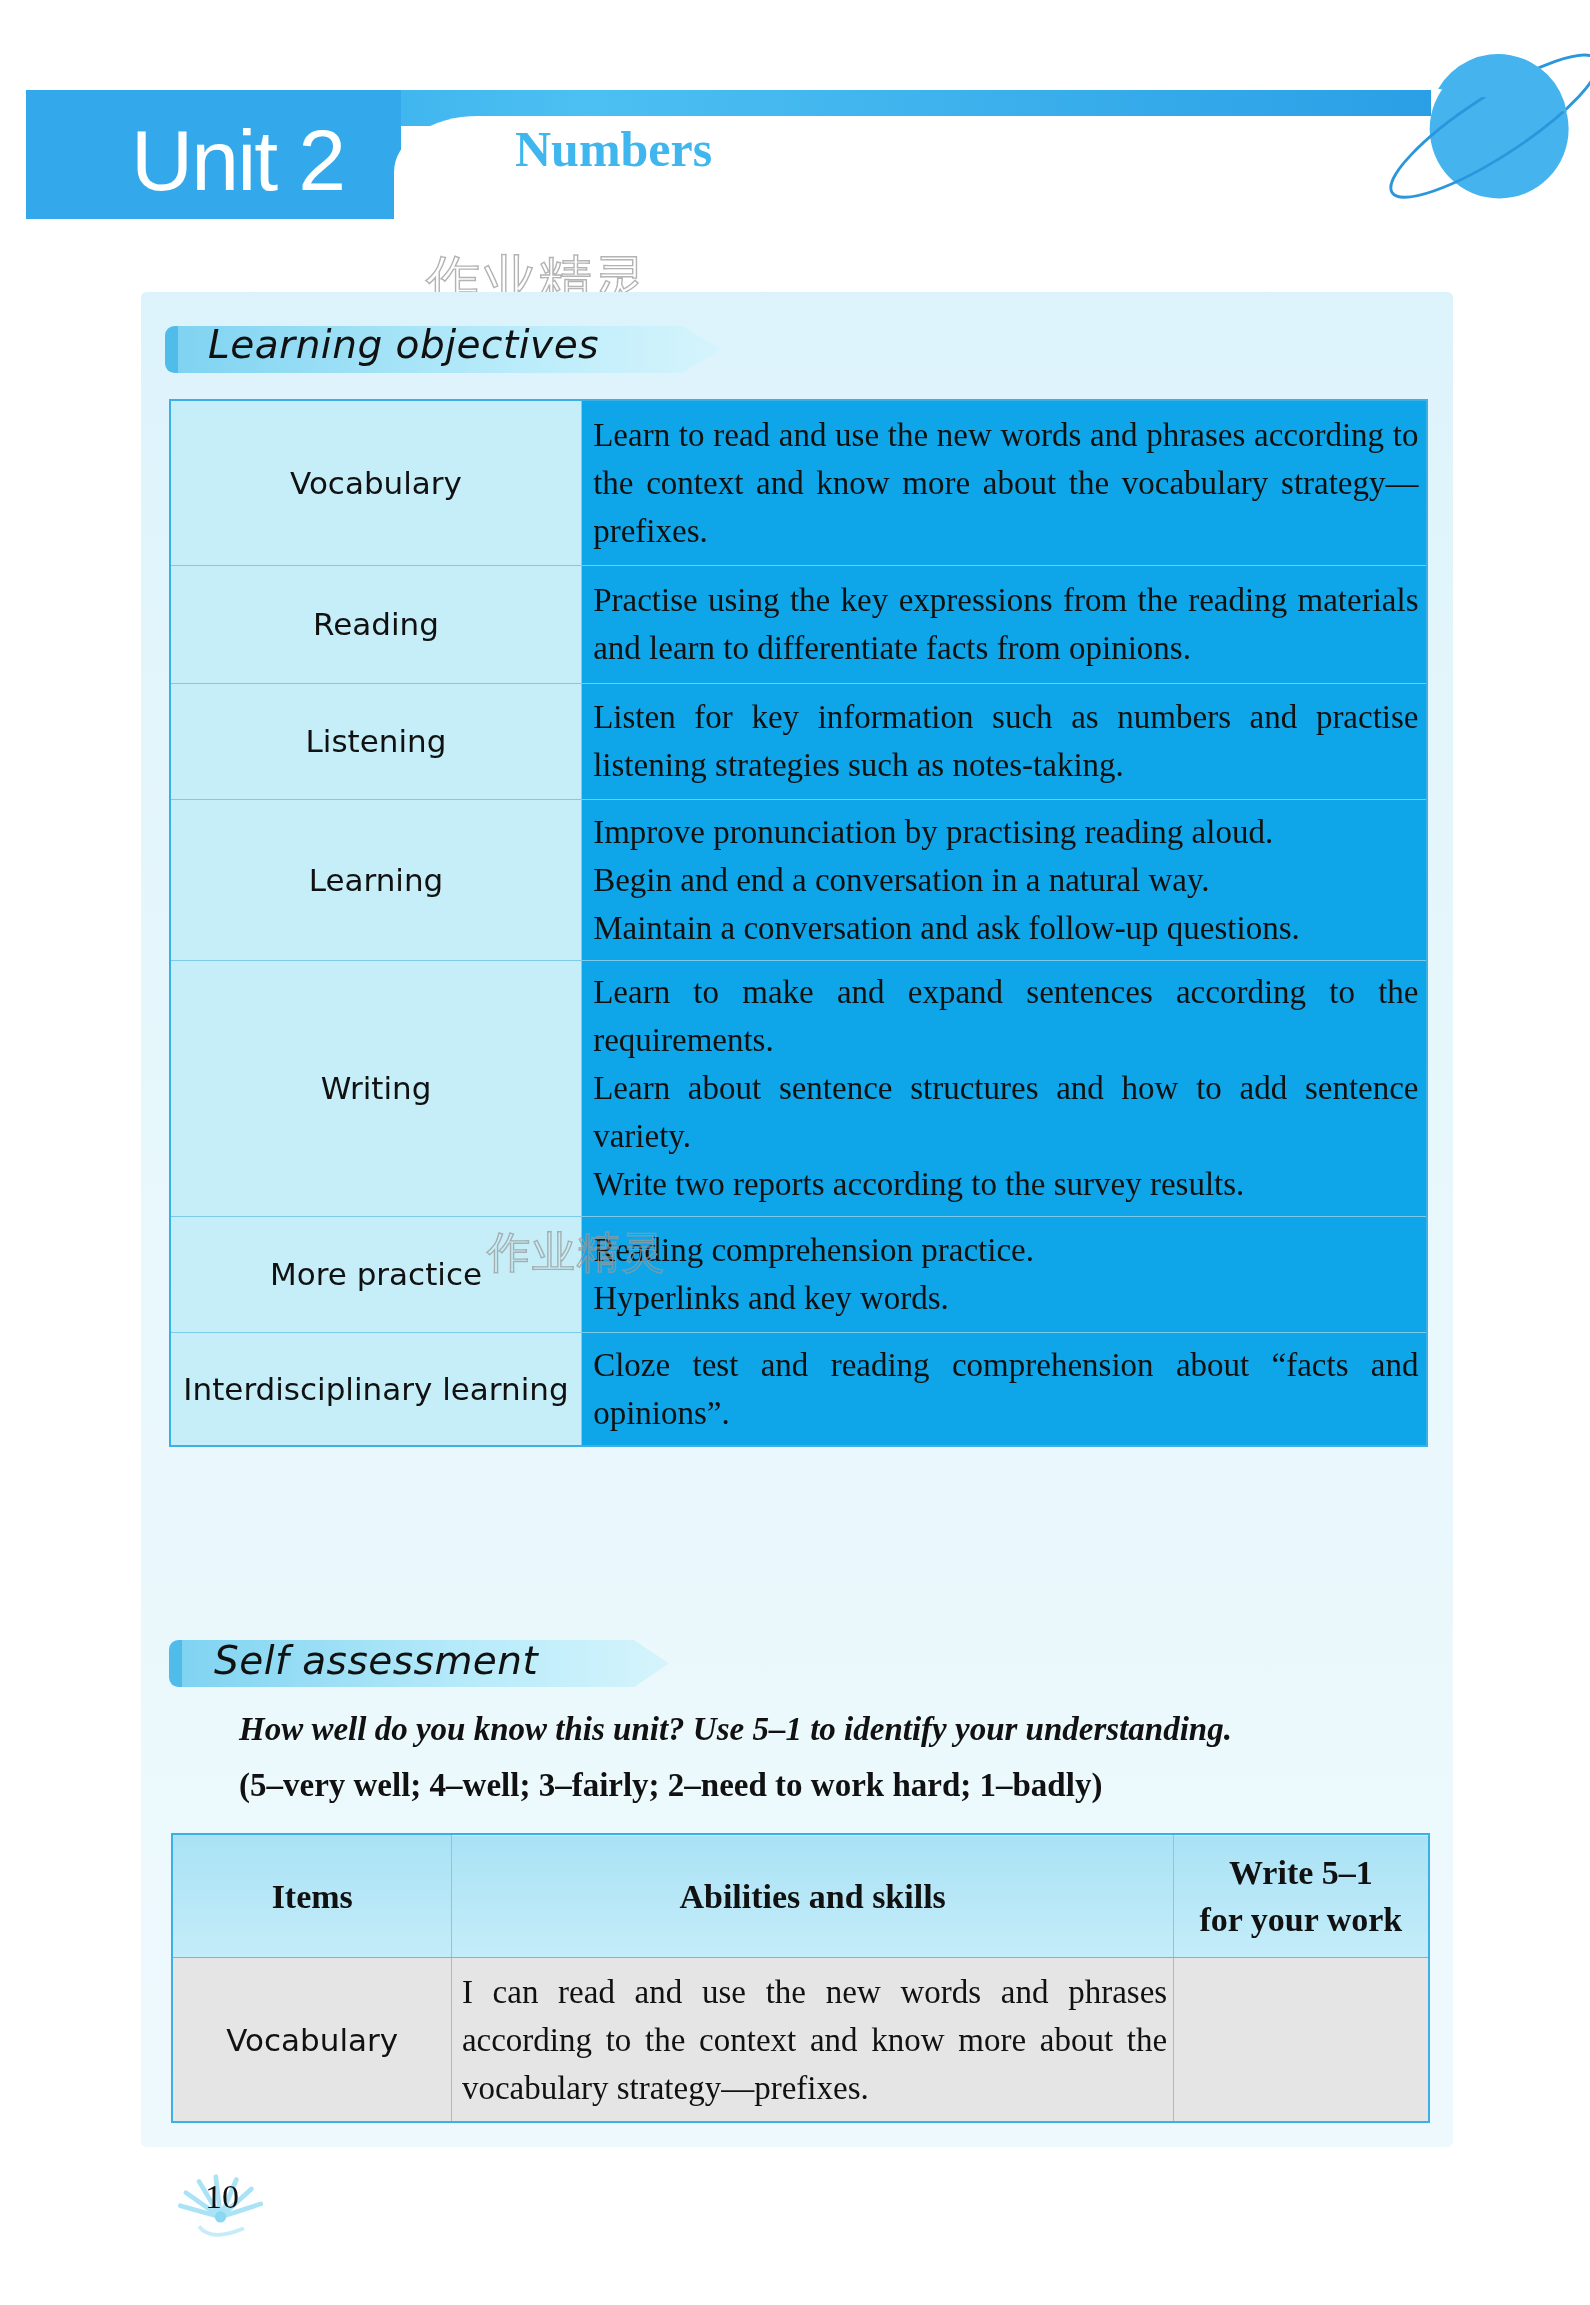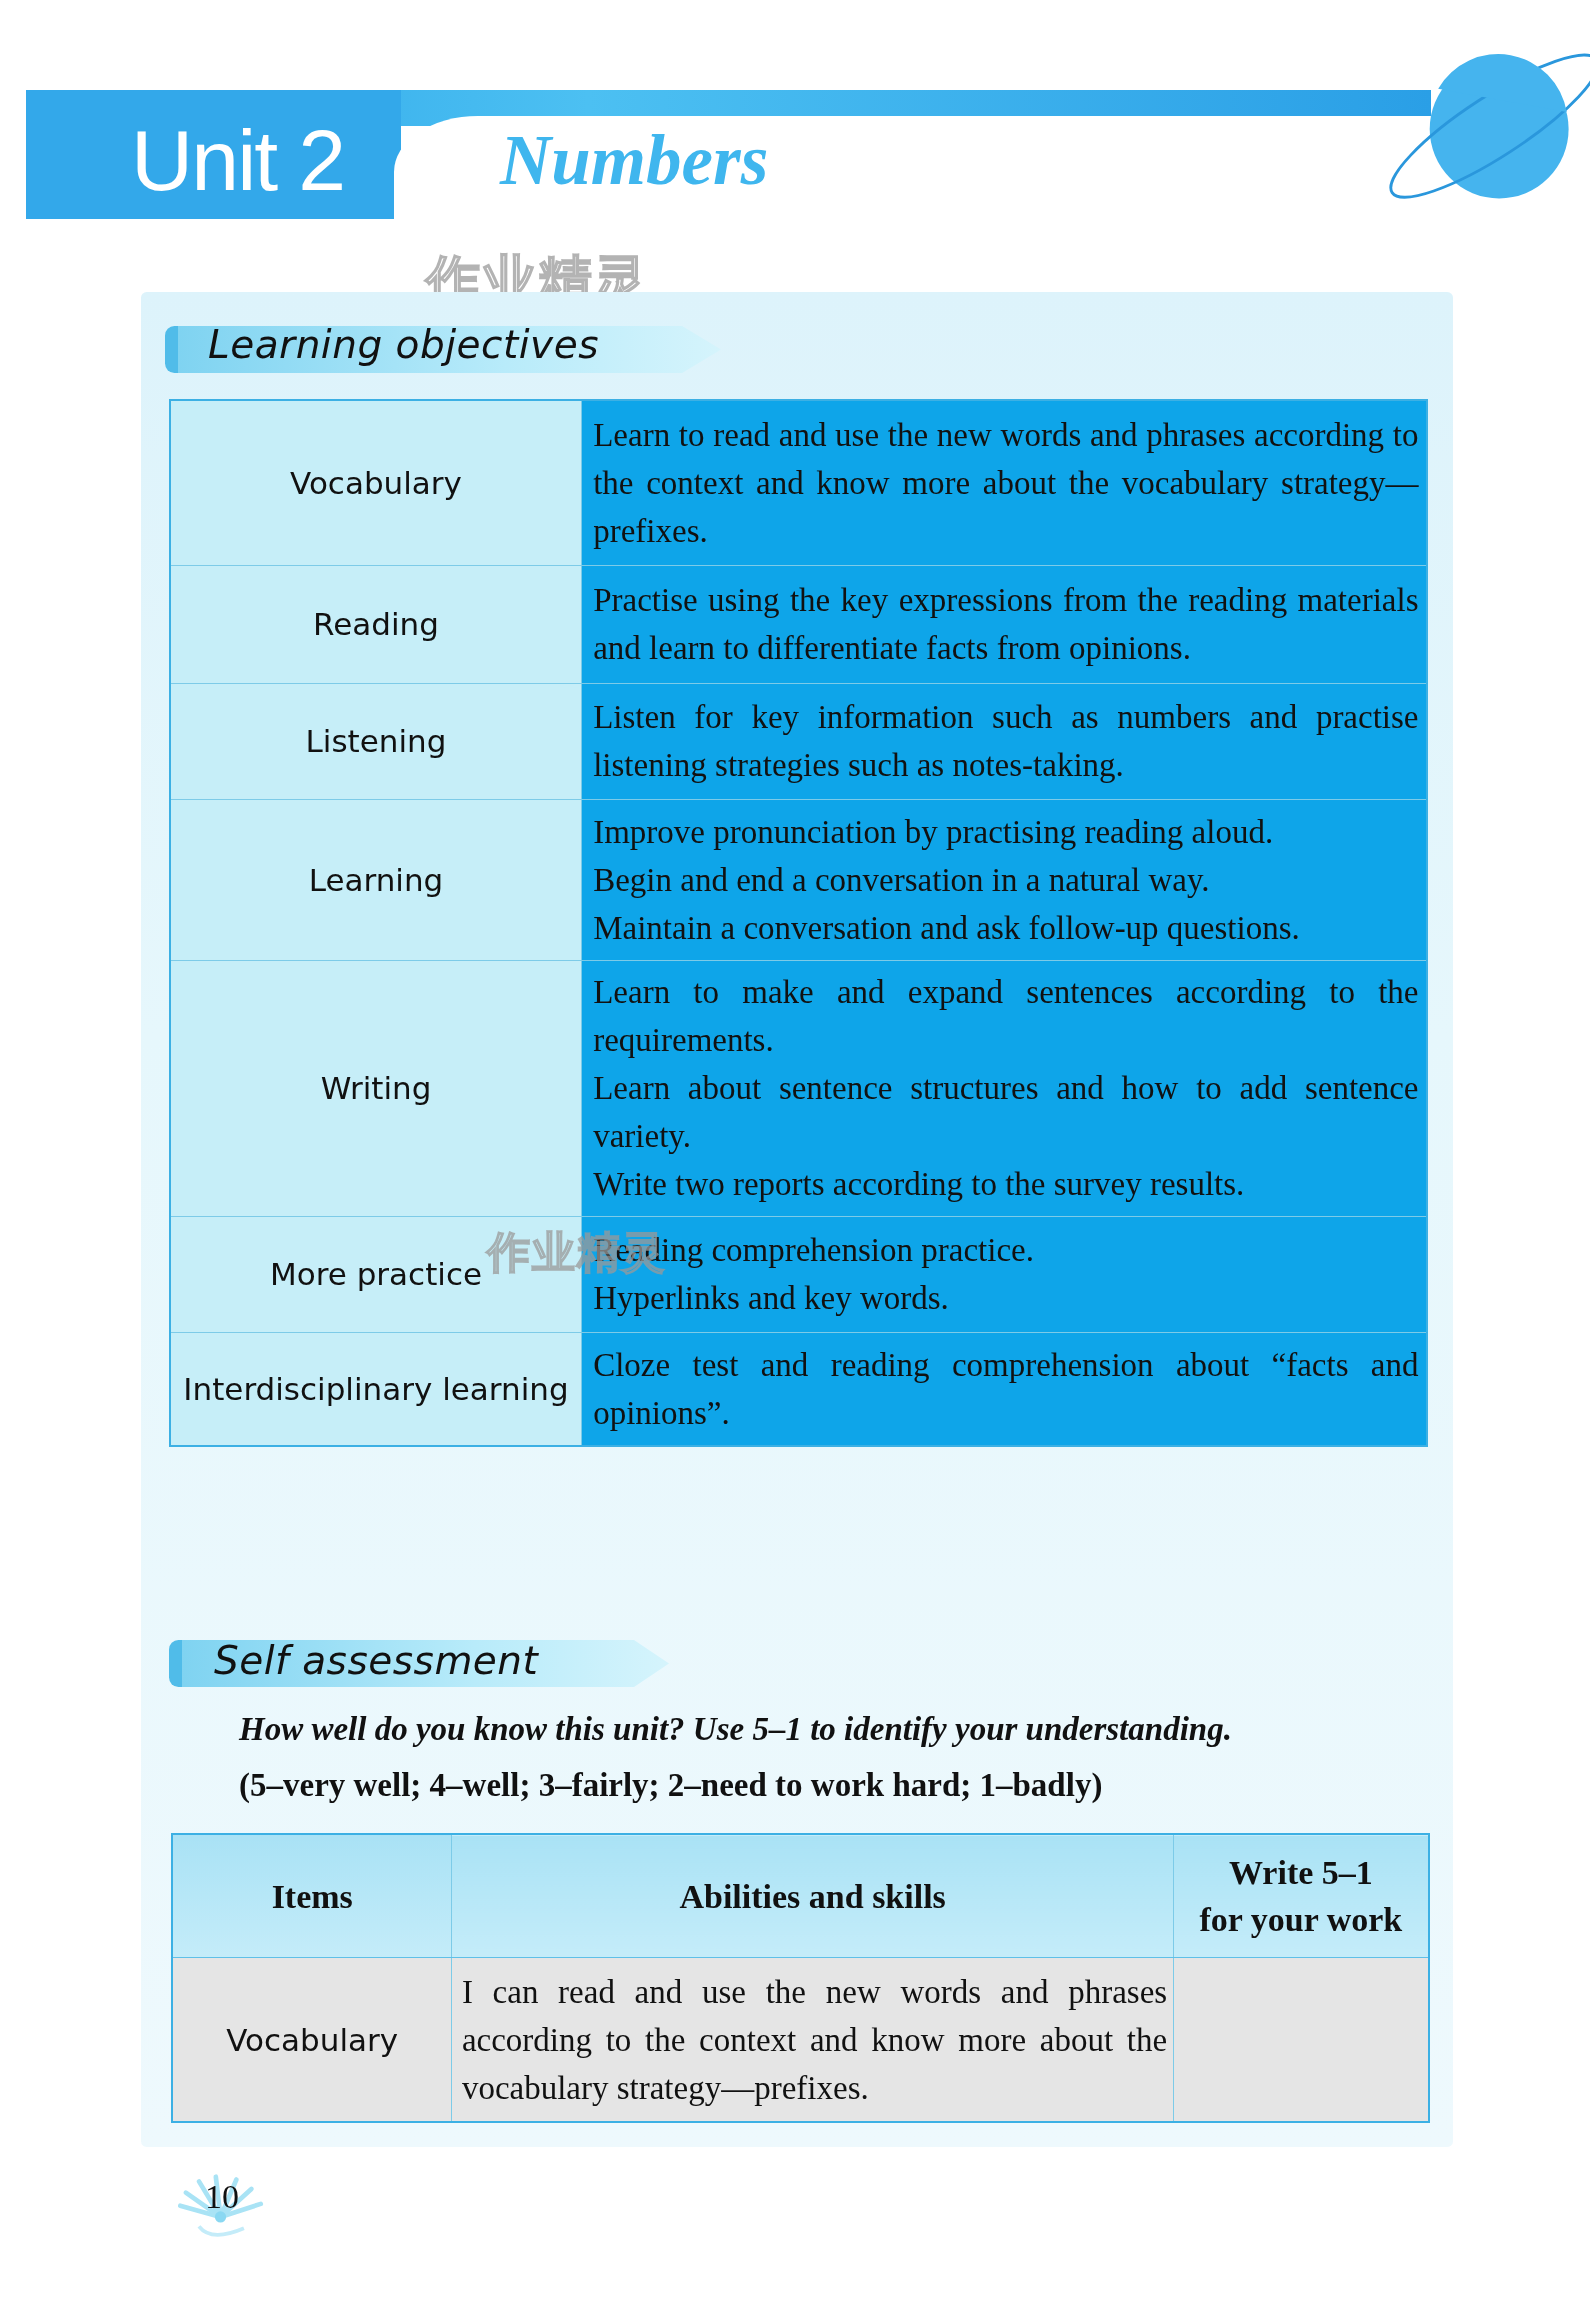--- a/index.html
+++ b/index.html
@@ -21,30 +21,30 @@
   .banner-curve {
     position:absolute; left:394px; top:116px; width:1068px; height:112px;
     background:#fff; border-top-left-radius:84px 56px;
   }
   .unit-label {
     position:absolute; left:131px; top:111px;
     font-family:"Liberation Sans", sans-serif; font-weight:normal;
     font-size:86px; color:#fff; letter-spacing:-1.9px;
   }
   .unit-title {
-    position:absolute; left:500px; top:120px;
+    position:absolute; left:515px; top:120px;
     font-family:"Liberation Serif", serif; font-weight:bold;
-    font-size:71px; color:#3fb6ee;font-style:italic;
+    font-size:50px; color:#3fb6ee;
   }
   .planet { position:absolute; left:1349px; top:37px; width:244px; height:169px; }
 
   .watermark {
     position:absolute; font-family:"DejaVu Sans", sans-serif;
     font-size:54px; color:transparent; -webkit-text-stroke:1.4px #9a9a9a;
-    letter-spacing:1.9px; opacity:.75;font-weight:bold;
+    letter-spacing:1.9px; opacity:.75;
   }
 
   
   .panel {
     position:absolute; left:141px; top:292px; width:1312px; height:1855px;
     background:linear-gradient(180deg,#ddf3fb 0%,#e6f7fc 40%,#eef9fd 100%);
     border-radius:5.6px;
   }
   .section-tag {
     position:absolute; height:47px;

